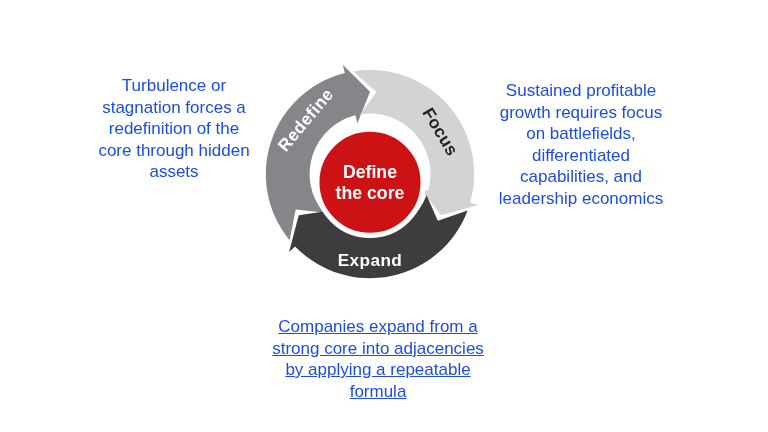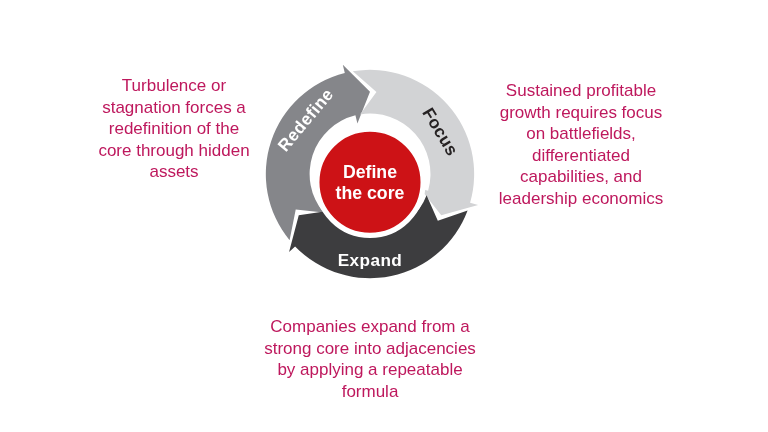--- a/index.html
+++ b/index.html
@@ -12,27 +12,27 @@
     width: 768px;
     height: 432px;
     background: #ffffff;
     overflow: hidden;
     font-family: "Liberation Sans", sans-serif;
   }
   .note {
     position: absolute;
     font-size: 17px;
     line-height: 21.5px;
-    color: #be185d;
+    color: #1d4ed8;
     text-align: center;
     white-space: pre-line;
   }
   .note-left   { left: 64px;  top: 75px;  width: 220px; }
   .note-right  { left: 470px; top: 80px;  width: 222px; text-align: center; }
-  .note-bottom { left: 220px; top: 316px; width: 300px; }
+  .note-bottom { left: 228px; top: 316px; width: 300px; text-decoration: underline; }
   .diagram {
     position: absolute;
     left: 245px;
     top: 49px;
     width: 250px;
     height: 250px;
   }
   .seg-label {
     font-family: "Liberation Sans", sans-serif;
     font-weight: bold;

